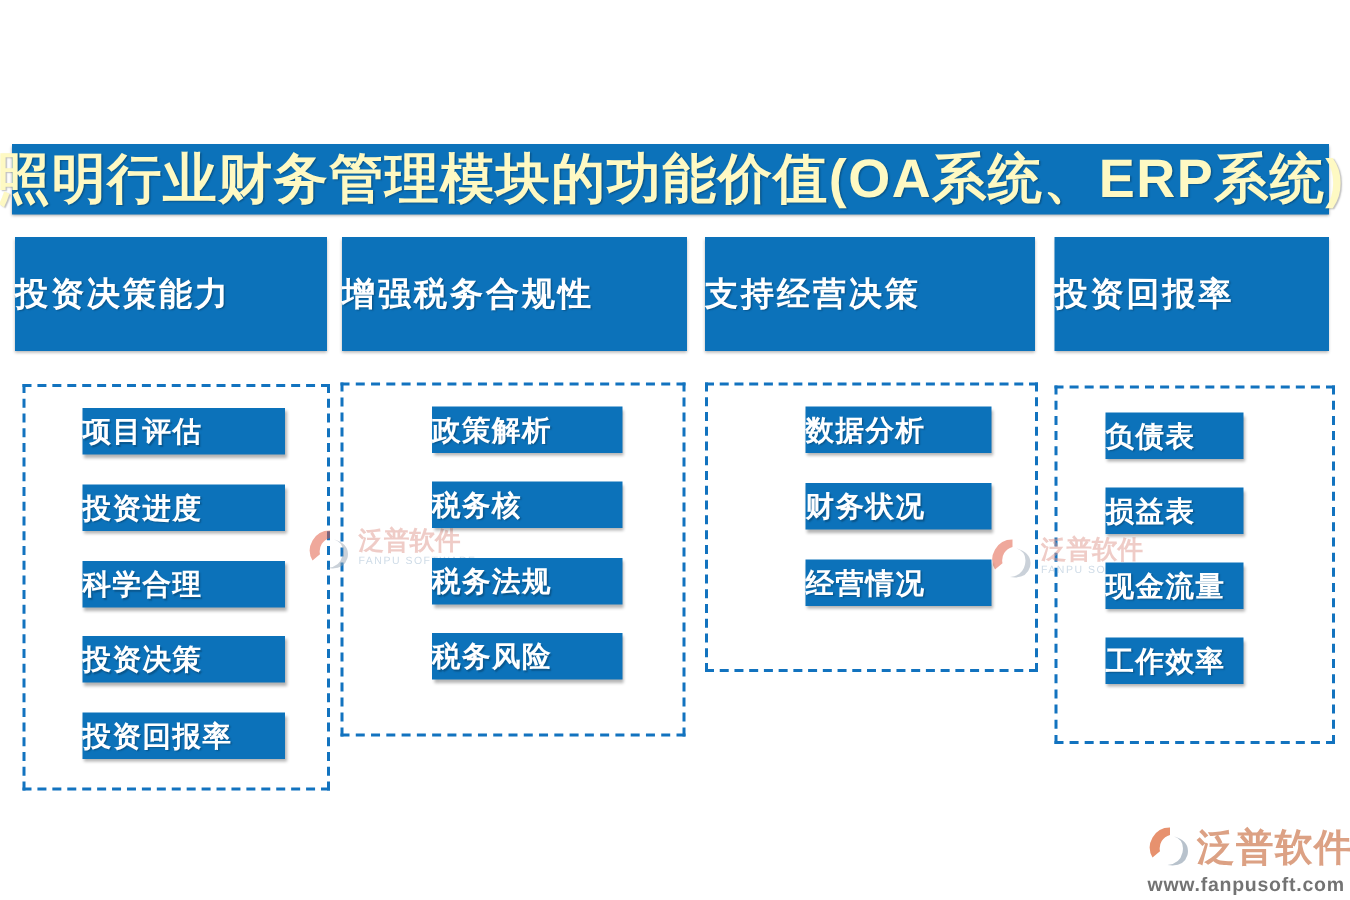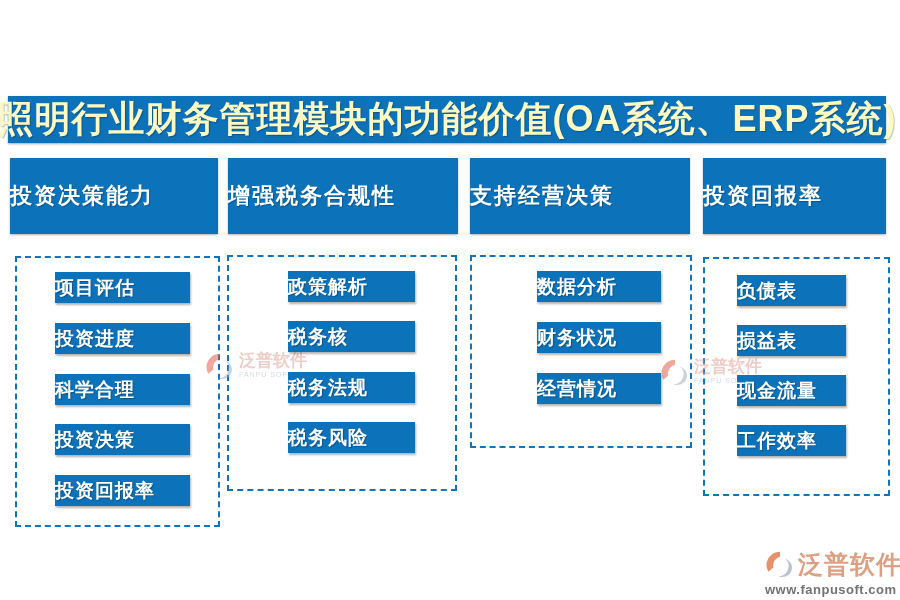--- a/index.html
+++ b/index.html
@@ -57,21 +57,21 @@
     z-index:3;
   }
   .item span{
     color:#ffffff;font-size:19px;font-weight:bold;letter-spacing:1px;
     text-shadow:1px 1px 1px rgba(0,0,0,.25);
     white-space:nowrap;
   }
   .c1{left:55px;width:135px;}
   .c2{left:288px;width:127px;}
   .c3{left:537px;width:124px;}
-  .c4{left:737px;width:109px;}
+  .c4{left:737px;width:92px;}
   
   .watermark{
     position:absolute;z-index:1;opacity:.5;
     display:flex;align-items:flex-start;
   }
   .wm1{left:205px;top:352px;}
   .wm2{left:660px;top:358px;}
   .wm-logo{width:30px;height:30px;margin-right:4px;flex:0 0 auto;}
   .wm-texts{display:flex;flex-direction:column;line-height:1;}
   .wm-cn{font-size:17px;font-weight:bold;color:#e republic;} 

